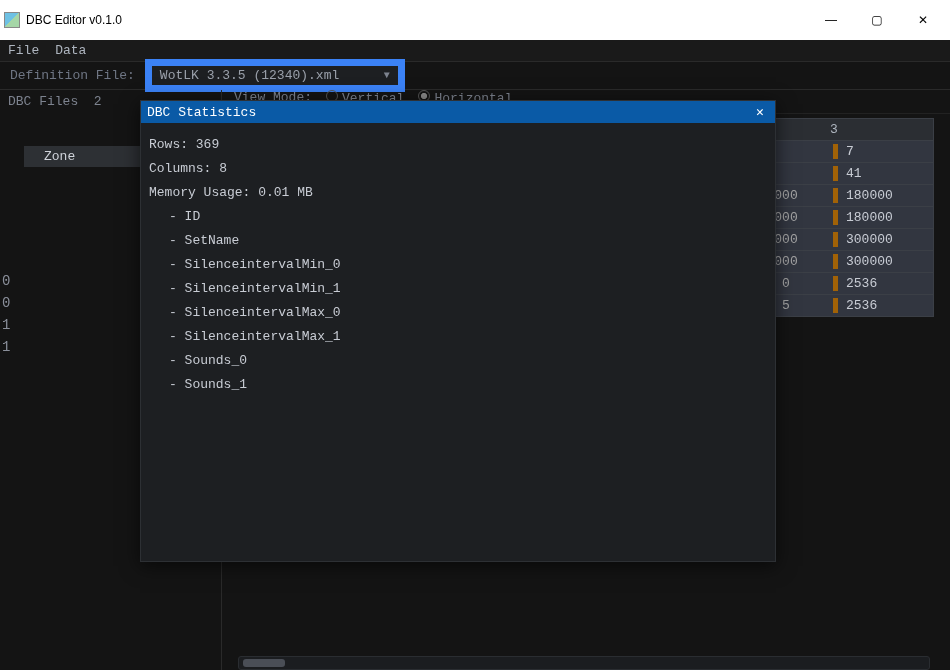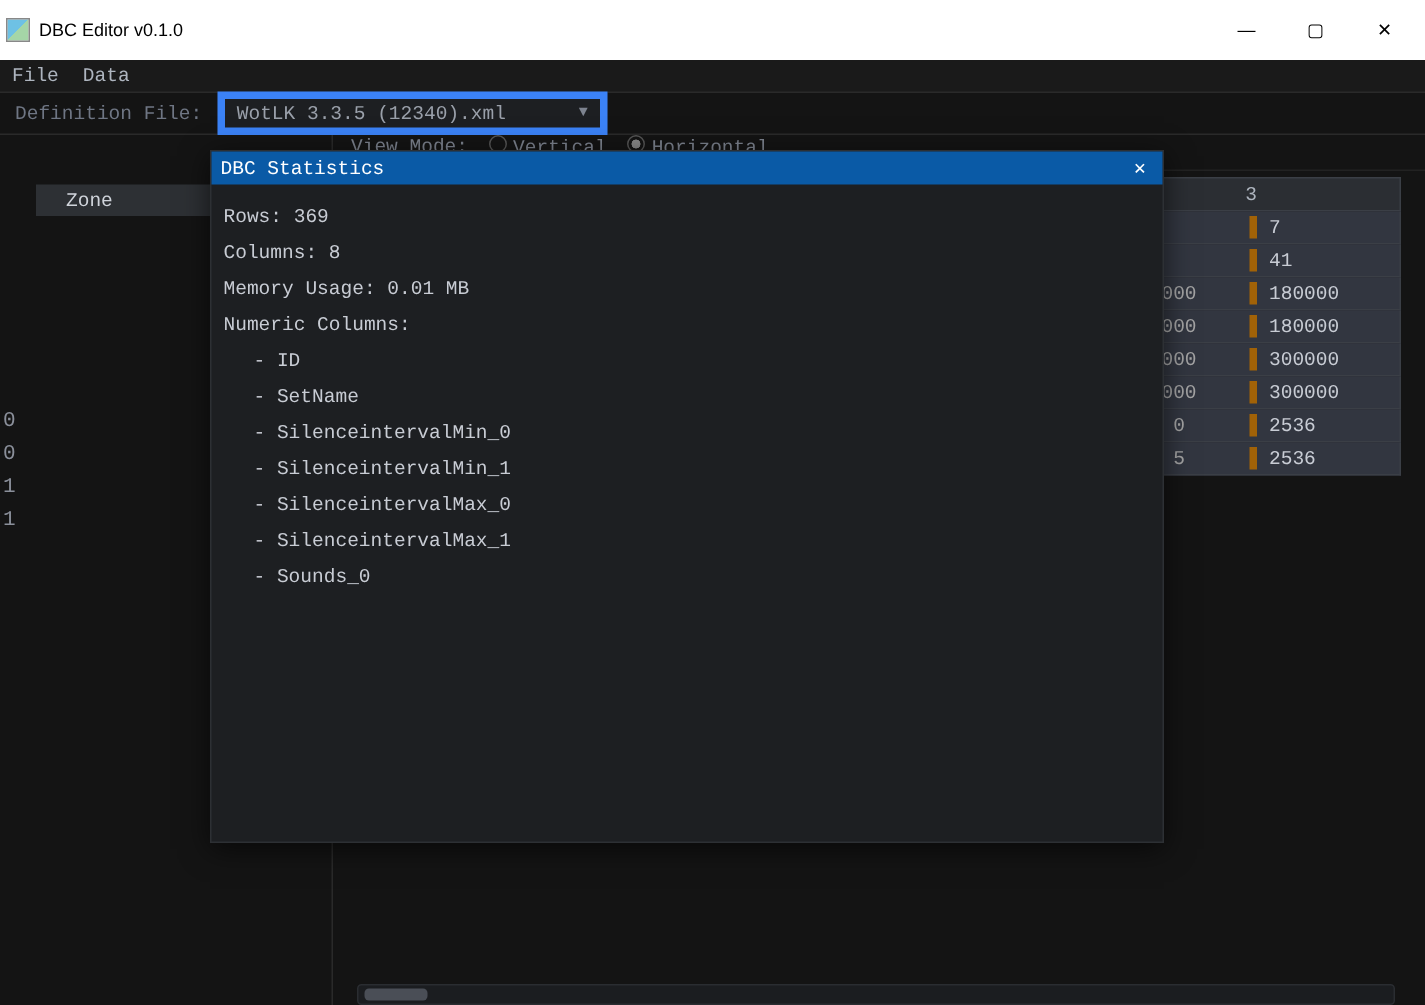--- a/index.html
+++ b/index.html
@@ -53,21 +53,21 @@
     display: flex;
     align-items: center;
     padding: 0 10px;
     gap: 10px;
     background: #141414;
     border-bottom: 1px solid #2a2a2a;
     color: #6f7684;
   }
   .def-row .combo {
     background: #1d1f22;
-    border: 5px solid #3b82f6;
+    border: 7px solid #3b82f6;
     color: #9aa0aa;
     padding: 2px 8px;
     min-width: 260px;
     display: flex;
     align-items: center;
     justify-content: space-between;
     font-family: Liberation Mono, monospace;
   }
   .def-row .combo .arrow { color: #7d838f; font-size: 10px; }
   .content {
@@ -240,20 +240,24 @@
 <div class="def-row">
   <span>Definition File:</span>
   <div class="combo">
     <span>WotLK 3.3.5 (12340).xml</span>
     <span class="arrow">▼</span>
   </div>
 </div>
 
 <div class="content">
   <div class="left-pane">
+    <div class="section-header">
+      <span>DBC Files</span>
+      &nbsp;<span>2</span>
+    </div>
     <div class="tree">
       <div style="height:28px"></div>
       <div class="tree-row">Zone</div>
     </div>
   </div>
 
   <div class="right-pane">
     <div class="viewmode-row">
       <span>View Mode:</span>
       <span><span class="radio"></span><span>Vertical</span></span>
@@ -312,22 +316,22 @@
 <div class="modal">
   <div class="modal-title">
     <span>DBC Statistics</span>
     <span class="spacer"></span>
     <span class="close">✕</span>
   </div>
   <div class="modal-body">
     <div><span>Rows: </span><span>369</span></div>
     <div><span>Columns: </span><span>8</span></div>
     <div><span>Memory Usage: </span><span>0.01 MB</span></div>
-    <div>Numeric Columns:</div>
     <div class="indent"><span>- </span><span>ID</span></div>
     <div class="indent"><span>- </span><span>SetName</span></div>
     <div class="indent"><span>- </span><span>SilenceintervalMin_0</span></div>
     <div class="indent"><span>- </span><span>SilenceintervalMin_1</span></div>
     <div class="indent"><span>- </span><span>SilenceintervalMax_0</span></div>
     <div class="indent"><span>- </span><span>SilenceintervalMax_1</span></div>
     <div class="indent"><span>- </span><span>Sounds_0</span></div>
+    <div class="indent"><span>- </span><span>Sounds_1</span></div>
   </div>
 </div>
 
 </body></html>

